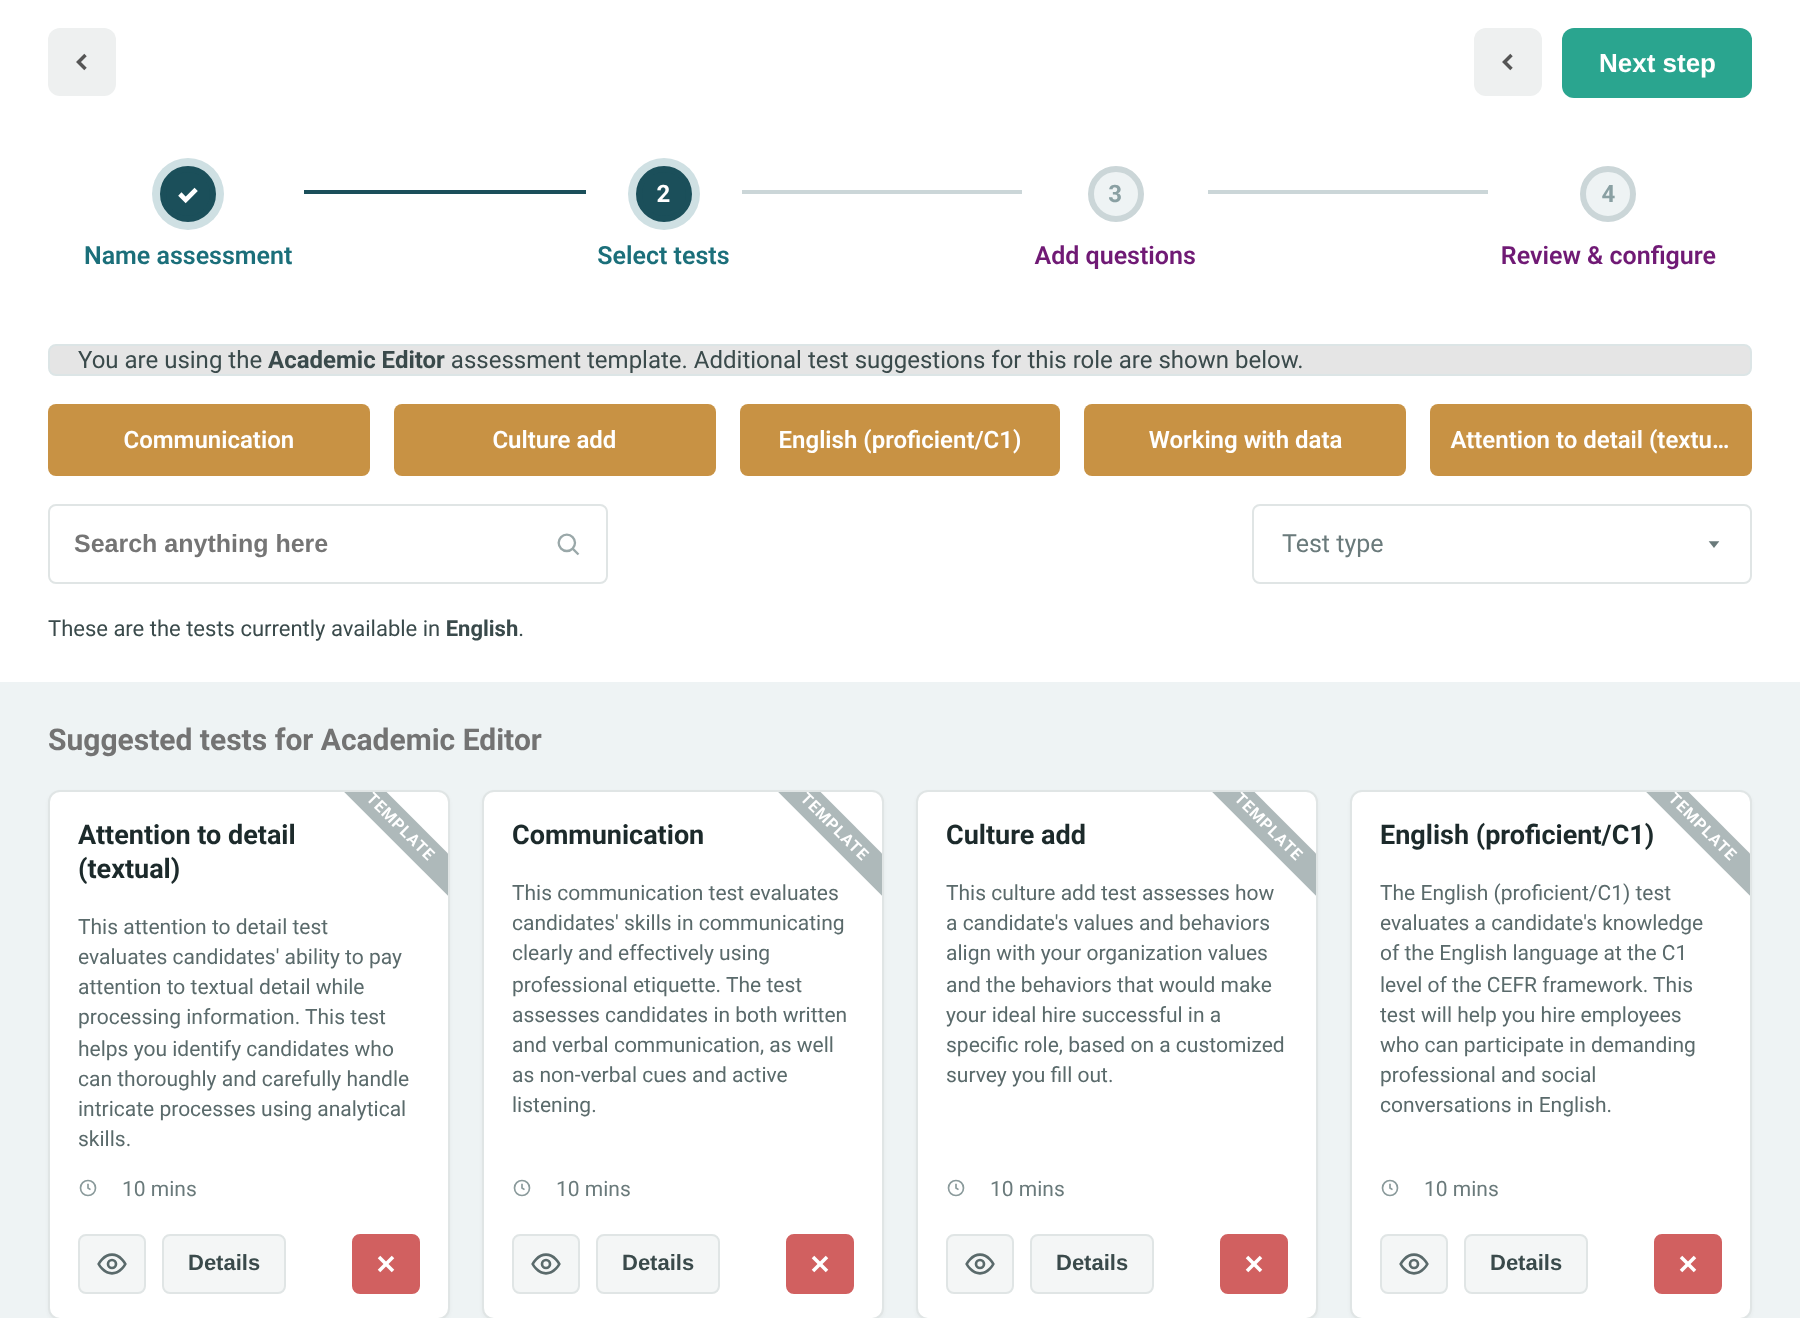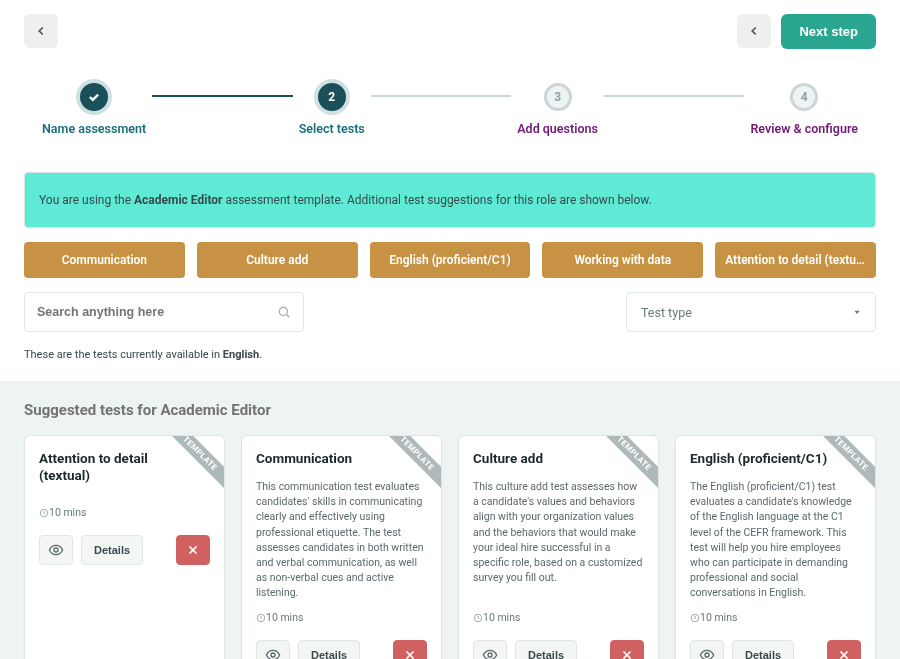--- a/index.html
+++ b/index.html
@@ -126,24 +126,24 @@
     background: #1b4f5a;
     margin: 0 6px;
     position: relative;
     top: -14px;
   }
   .line.pending { background: #cbd6d8; }
 
   
   .banner {
     margin: 8px 24px 14px 24px;
-    background: #5eead4;
+    background: #e5e5e5;
     border: 1px solid #dce5e6;
     border-radius: 4px;
-    padding: 20px 14px;
+    padding: 0 14px;
     font-size: 12px;
     color: #3a4a4b;
   }
   .banner b { font-weight: 700; }
 
   
   .chips {
     display: flex;
     gap: 12px;
     padding: 0 24px 14px 24px;
@@ -263,21 +263,21 @@
     flex: 1;
   }
   .card-footer {
     margin-top: 10px;
   }
   .duration {
     font-size: 10.5px;
     color: #6a7a7b;
     display: inline-flex;
     align-items: center;
-    gap: 0;
+    gap: 12px;
     margin-bottom: 16px;
   }
   .actions {
     display: flex;
     align-items: center;
     gap: 8px;
   }
   .small-btn {
     height: 30px;
     border-radius: 4px;
@@ -384,20 +384,21 @@
   <span>These are the tests currently available in </span><b>English</b><span>.</span>
 </div>
 
 <div class="suggested">
   <h2>Suggested tests for Academic Editor</h2>
   <div class="cards">
 
     <div class="card">
       <div class="ribbon">TEMPLATE</div>
       <h3>Attention to detail (textual)</h3>
+      <p>This attention to detail test evaluates candidates' ability to pay attention to textual detail while processing information. This test helps you identify candidates who can thoroughly and carefully handle intricate processes using analytical skills.</p>
       <div class="card-footer">
         <div class="duration">
           <svg width="10" height="10" viewBox="0 0 24 24" fill="none" stroke="#8a9a9b" stroke-width="2">
               <circle cx="12" cy="12" r="9"></circle>
               <polyline points="12 7 12 12 15 14"></polyline>
             </svg>
           <span>10 mins</span>
         </div>
         <div class="actions">
           <button class="small-btn eye">

